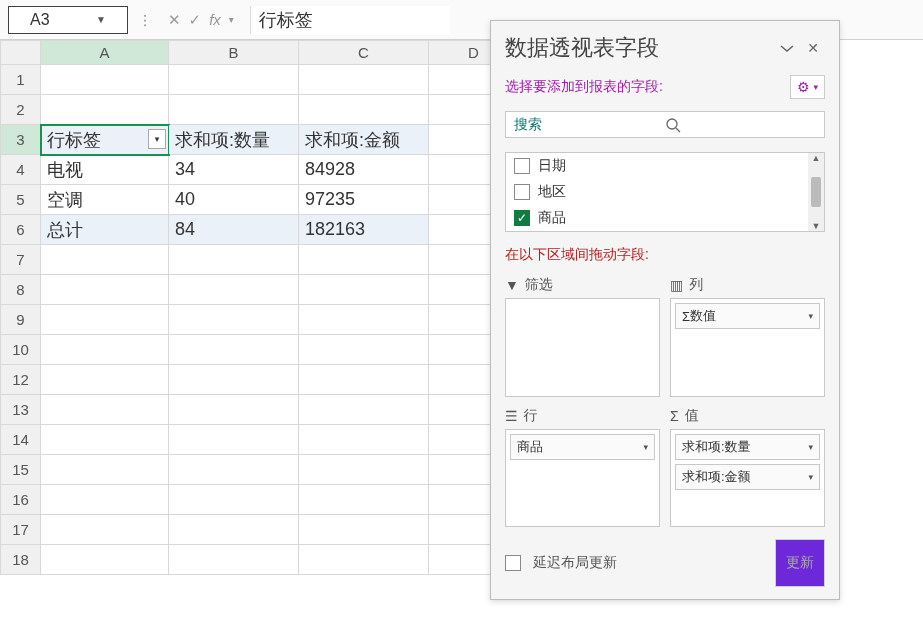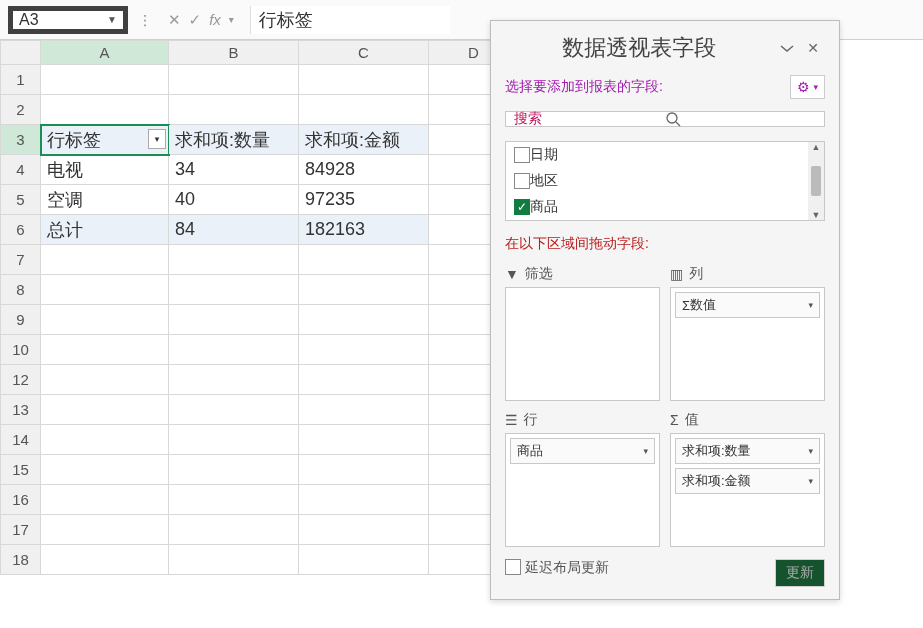--- a/index.html
+++ b/index.html
@@ -1,20 +1,20 @@
 <!DOCTYPE html>
 <html><head>
 <meta charset="utf-8">
 <style>
   * { box-sizing: border-box; margin: 0; padding: 0; font-family: "Microsoft YaHei", "SimSun", sans-serif; }
   body { background: #ffffff; width: 923px; height: 628px; overflow: hidden; position: relative; color: #333; }
 
   
   .formula-bar { display: flex; align-items: center; height: 40px; border-bottom: 1px solid #d0d0d0; background: #fafafa; }
-  .namebox { width: 120px; height: 28px; margin-left: 8px; border: 5px solid #404040; background: #fff; display: flex; align-items: center; padding: 0 6px; font-size: 16px; }
+  .namebox { width: 120px; height: 28px; margin-left: 8px; border: 1px solid #404040; background: #fff; display: flex; align-items: center; padding: 0 21px; font-size: 16px; }
   .namebox .arrow { margin-left: auto; font-size: 10px; color: #555; }
   .fb-dots { padding: 0 10px; color: #888; font-size: 14px; }
   .fb-btns { display: flex; align-items: center; gap: 8px; padding: 0 6px; color: #999; }
   .fb-btns span { font-size: 15px; }
   .fx { font-style: italic; }
   .fb-bar { flex: 0 0 200px; height: 28px; margin-left: 10px; border-left: 1px solid #ddd; background: #fff; display: flex; align-items: center; padding: 0 8px; font-size: 18px; }
 
   
   .sheet { position: absolute; top: 40px; left: 0; right: 0; bottom: 0; }
   .grid { border-collapse: collapse; table-layout: fixed; }
@@ -31,42 +31,42 @@
   .sel-row { background: #d0e8d8 !important; color: #1a6b3c; }
   .sel-cell { outline: 2px solid #1a8f54; outline-offset: -1px; background: #fff; }
   td.num { }
   .pvhdr { background: #eaf1f8 !important; font-weight: bold; position: relative; }
   .pvtotal { background: #eaf1f8 !important; font-weight: bold; }
   .drop-btn { position: absolute; right: 2px; top: 4px; width: 18px; height: 20px; border: 1px solid #aaa; background: #fff; display: flex; align-items: center; justify-content: center; font-size: 9px; }
 
   
   .panel { position: absolute; top: 20px; left: 490px; width: 350px; height: 580px; background: #f5f5f5; border: 1px solid #bcbcbc; box-shadow: 0 2px 6px rgba(0,0,0,.15); display: flex; flex-direction: column; font-size: 14px; }
   .panel-head { display: flex; align-items: center; padding: 12px 14px 8px; }
-  .panel-title { font-size: 22px; color: #444; flex: 1; text-align: center; }
+  .panel-title { font-size: 22px; color: #444; flex: 1; }
   .panel-head .icon { color: #666; padding: 4px 6px; cursor: pointer; }
   .panel-sub { padding: 4px 14px; display: flex; align-items: center; color: #a21caf; }
   .gear { margin-left: auto; border: 1px solid #ccc; padding: 3px 6px; background: #fff; display: flex; align-items: center; gap: 4px; }
-  .search { margin: 8px 14px; border: 1px solid #c8c8c8; background: #fff; height: 16px; display: flex; align-items: center; padding: 0 8px; color: #be185d; }
+  .search { margin: 8px 14px; border: 1px solid #c8c8c8; background: #fff; height: 27px; display: flex; align-items: center; padding: 0 8px; color: #0f766e; }
   .search span { flex: 1; }
   .fieldlist { margin: 6px 14px 0; border: 1px solid #c8c8c8; background: #fff; height: 80px; overflow: hidden; position: relative; }
-  .fieldlist .row { display: flex; align-items: center; height: 26px; padding: 0 8px; gap: 0; }
+  .fieldlist .row { display: flex; align-items: center; height: 26px; padding: 0 8px; gap: 8px; }
   .chk { width: 16px; height: 16px; border: 1px solid #888; background: #fff; display: inline-flex; align-items: center; justify-content: center; font-size: 12px; }
   .chk.checked { background: #107c41; border-color: #107c41; color: #fff; }
   .scrollbar { position: absolute; right: 0; top: 0; bottom: 0; width: 16px; background: #f0f0f0; display: flex; flex-direction: column; align-items: center; justify-content: space-between; font-size: 9px; color: #666; }
   .scrollbar .thumb { width: 10px; height: 30px; background: #bbb; border-radius: 2px; }
 
   .areas-label { padding: 14px 14px 8px; color: #b91c1c; }
   .areas { display: grid; grid-template-columns: 1fr 1fr; grid-template-rows: 1fr 1fr; gap: 6px 10px; padding: 0 14px; flex: 1; }
   .area { display: flex; flex-direction: column; }
   .area-head { display: flex; align-items: center; gap: 6px; color: #555; font-size: 14px; padding: 4px 0; }
   .area-box { flex: 1; background: #fff; border: 1px solid #c8c8c8; min-height: 60px; padding: 4px; display: flex; flex-direction: column; gap: 4px; }
   .pill { border: 1px solid #c8c8c8; background: #fafafa; height: 26px; display: flex; align-items: center; padding: 0 6px; font-size: 13px; }
   .pill .dd { margin-left: auto; font-size: 9px; color: #555; }
-  .panel-foot { display: flex; padding: 12px 14px; gap: 4px; color: #555; }
-  .panel-foot .btn { margin-left: auto; border: 1px solid #d0d0d0; padding: 4px 10px; color: #aaa; background: #14532d; }
+  .panel-foot { display: flex; align-items: center; padding: 12px 14px; gap: 12px; color: #555; }
+  .panel-foot .btn { margin-left: auto; border: 1px solid #d0d0d0; padding: 14px 10px; color: #aaa; background: #6d28d9; }
 
   svg { display: block; }
 </style>
 </head>
 <body>
 
 <div class="formula-bar">
   <div class="namebox">
     <span>A3</span>
     <span class="arrow">▼</span>

